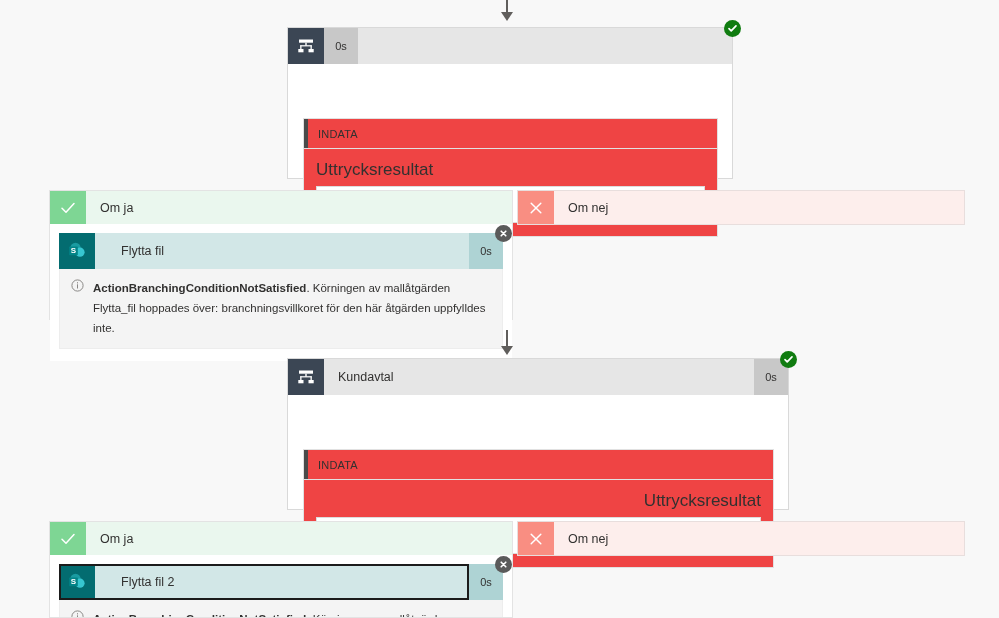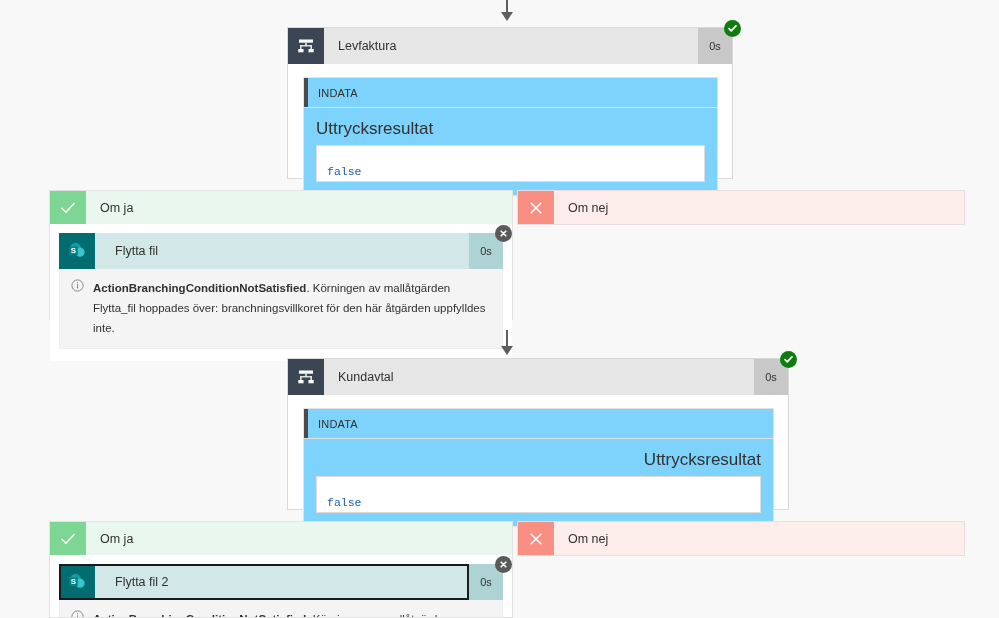--- a/index.html
+++ b/index.html
@@ -99,22 +99,23 @@
   }
   .status-badge.err {
     background: #5a5a5a;
   }
 
   .cond-body {
     padding: 13px 14px 14px 15px;
   }
   .panel {
     border: 1px solid #e1e1e1;
-    background: #7dd3fc;
-    box-sizing: border-box;
+    background: #ef4444;
+    box-sizing: border-box;
+    margin-top: 41px;
   }
   .panel-head {
     height: 29px;
     display: flex;
     align-items: center;
     border-bottom: 1px solid #e1e1e1;
     position: relative;
     padding-left: 14px;
   }
   .panel-head::before {
@@ -201,21 +202,21 @@
     min-width: 36px;
     background: #036c70;
     display: flex;
     align-items: center;
     justify-content: center;
   }
   .action-title {
     flex: 1;
     display: flex;
     align-items: center;
-    padding-left: 20px;
+    padding-left: 26px;
     font-size: 12.5px;
     background: #d2e7e7;
     color: #323130;
   }
   .action-duration {
     width: 34px;
     min-width: 34px;
     background: #aed3d4;
     display: flex;
     align-items: center;
@@ -269,21 +270,20 @@
         <svg width="20" height="20" viewBox="0 0 20 20">
           <rect x="3" y="3.5" width="14" height="3.2" fill="#ffffff"></rect>
           <rect x="9.3" y="6.7" width="1.4" height="3" fill="#ffffff"></rect>
           <rect x="4.2" y="9.4" width="1.3" height="3.6" fill="#ffffff"></rect>
           <rect x="14.5" y="9.4" width="1.3" height="3.6" fill="#ffffff"></rect>
           <rect x="4.2" y="9.2" width="11.6" height="1.2" fill="#ffffff"></rect>
           <rect x="2.3" y="13" width="5.2" height="3.3" fill="#ffffff"></rect>
           <rect x="12.5" y="13" width="5.2" height="3.3" fill="#ffffff"></rect>
         </svg>
       </div>
-      <div class="cond-title">Levfaktura</div>
       <div class="cond-duration">0s</div>
       <div class="status-badge">
         <svg width="11" height="11" viewBox="0 0 11 11">
           <path d="M2 5.6 L4.2 7.8 L9 2.8" stroke="#ffffff" stroke-width="1.7" fill="none" stroke-linecap="round" stroke-linejoin="round"></path>
         </svg>
       </div>
     </div>
     <div class="cond-body">
       <div class="panel">
         <div class="panel-head">

